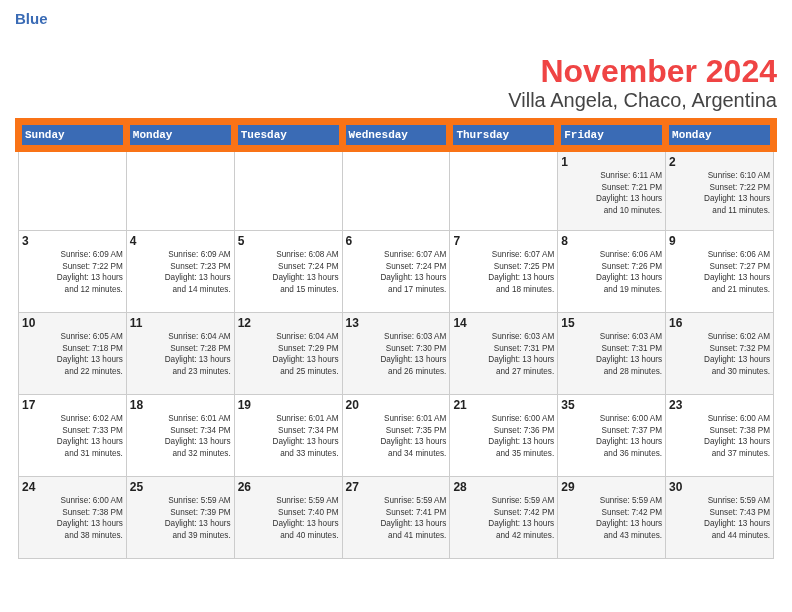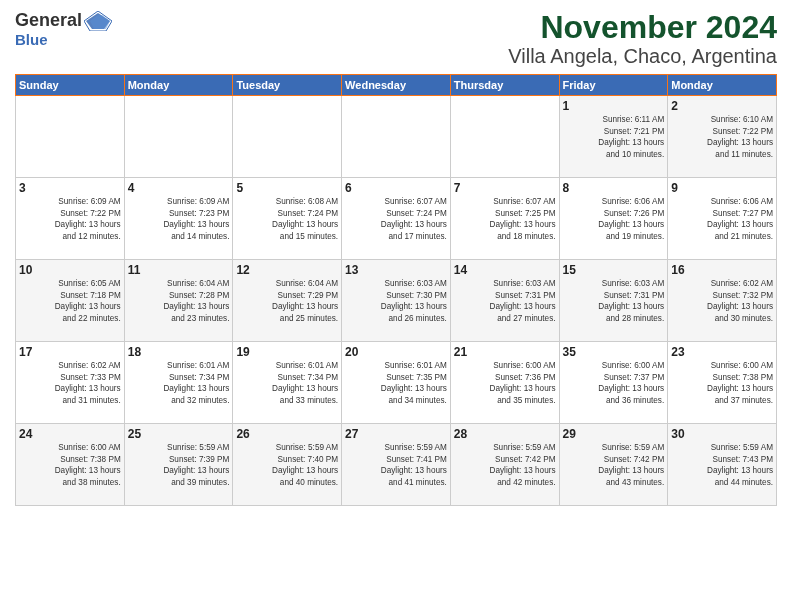--- a/index.html
+++ b/index.html
@@ -44,40 +44,42 @@
       width: 28px;
       height: 20px;
       margin-left: 2px;
     }
     .title-area {
       text-align: right;
     }
     .month-title {
       font-size: 32px;
       font-weight: bold;
-      color: #14532d;
+      color: #ef4444;
       line-height: 1.1;
+      margin-top: 44px;
     }
     .subtitle {
       font-size: 20px;
       color: #444;
     }
     table {
       width: 100%;
       border-collapse: collapse;
       table-layout: fixed;
     }
     thead th {
       background-color: #3a6bb5;
       color: #fff;
       font-size: 11px;
       font-weight: bold;
       padding: 4px 3px;
       text-align: left;
-      border: 1px solid #f97316;
+      border: 7px solid #f97316;
+      font-family: Liberation Mono, monospace;
     }
     tbody td {
       border: 1px solid #ccc;
       vertical-align: top;
       padding: 3px 3px;
       font-size: 8.5px;
       color: #333;
       height: 82px;
       background: #fff;
     }
@@ -100,28 +102,20 @@
     .empty-cell {
       background: #fff !important;
     }
   </style>
 </head>
 <body>
 
 <div class="page">
   <div class="header-area">
     <div class="logo">
-      <div class="logo-text">
-        <span class="logo-general">General</span>
-        <svg class="logo-icon" viewBox="0 0 28 20" xmlns="http://www.w3.org/2000/svg">
-          <polygon points="14,2 26,10 20,18 8,18 2,10" fill="#3a6bb5" opacity="0.85"></polygon>
-          <polygon points="14,0 28,10 22,20 6,20 0,10" fill="none" stroke="#3a6bb5" stroke-width="1"></polygon>
-          <polygon points="18,4 26,10 22,18 10,18 6,10 14,4" fill="#5a8fd5" opacity="0.5"></polygon>
-        </svg>
-      </div>
       <span class="logo-blue">Blue</span>
     </div>
     <div class="title-area">
       <div class="month-title">November 2024</div>
       <div class="subtitle">Villa Angela, Chaco, Argentina</div>
     </div>
   </div>
 
   <table>
     <thead>

